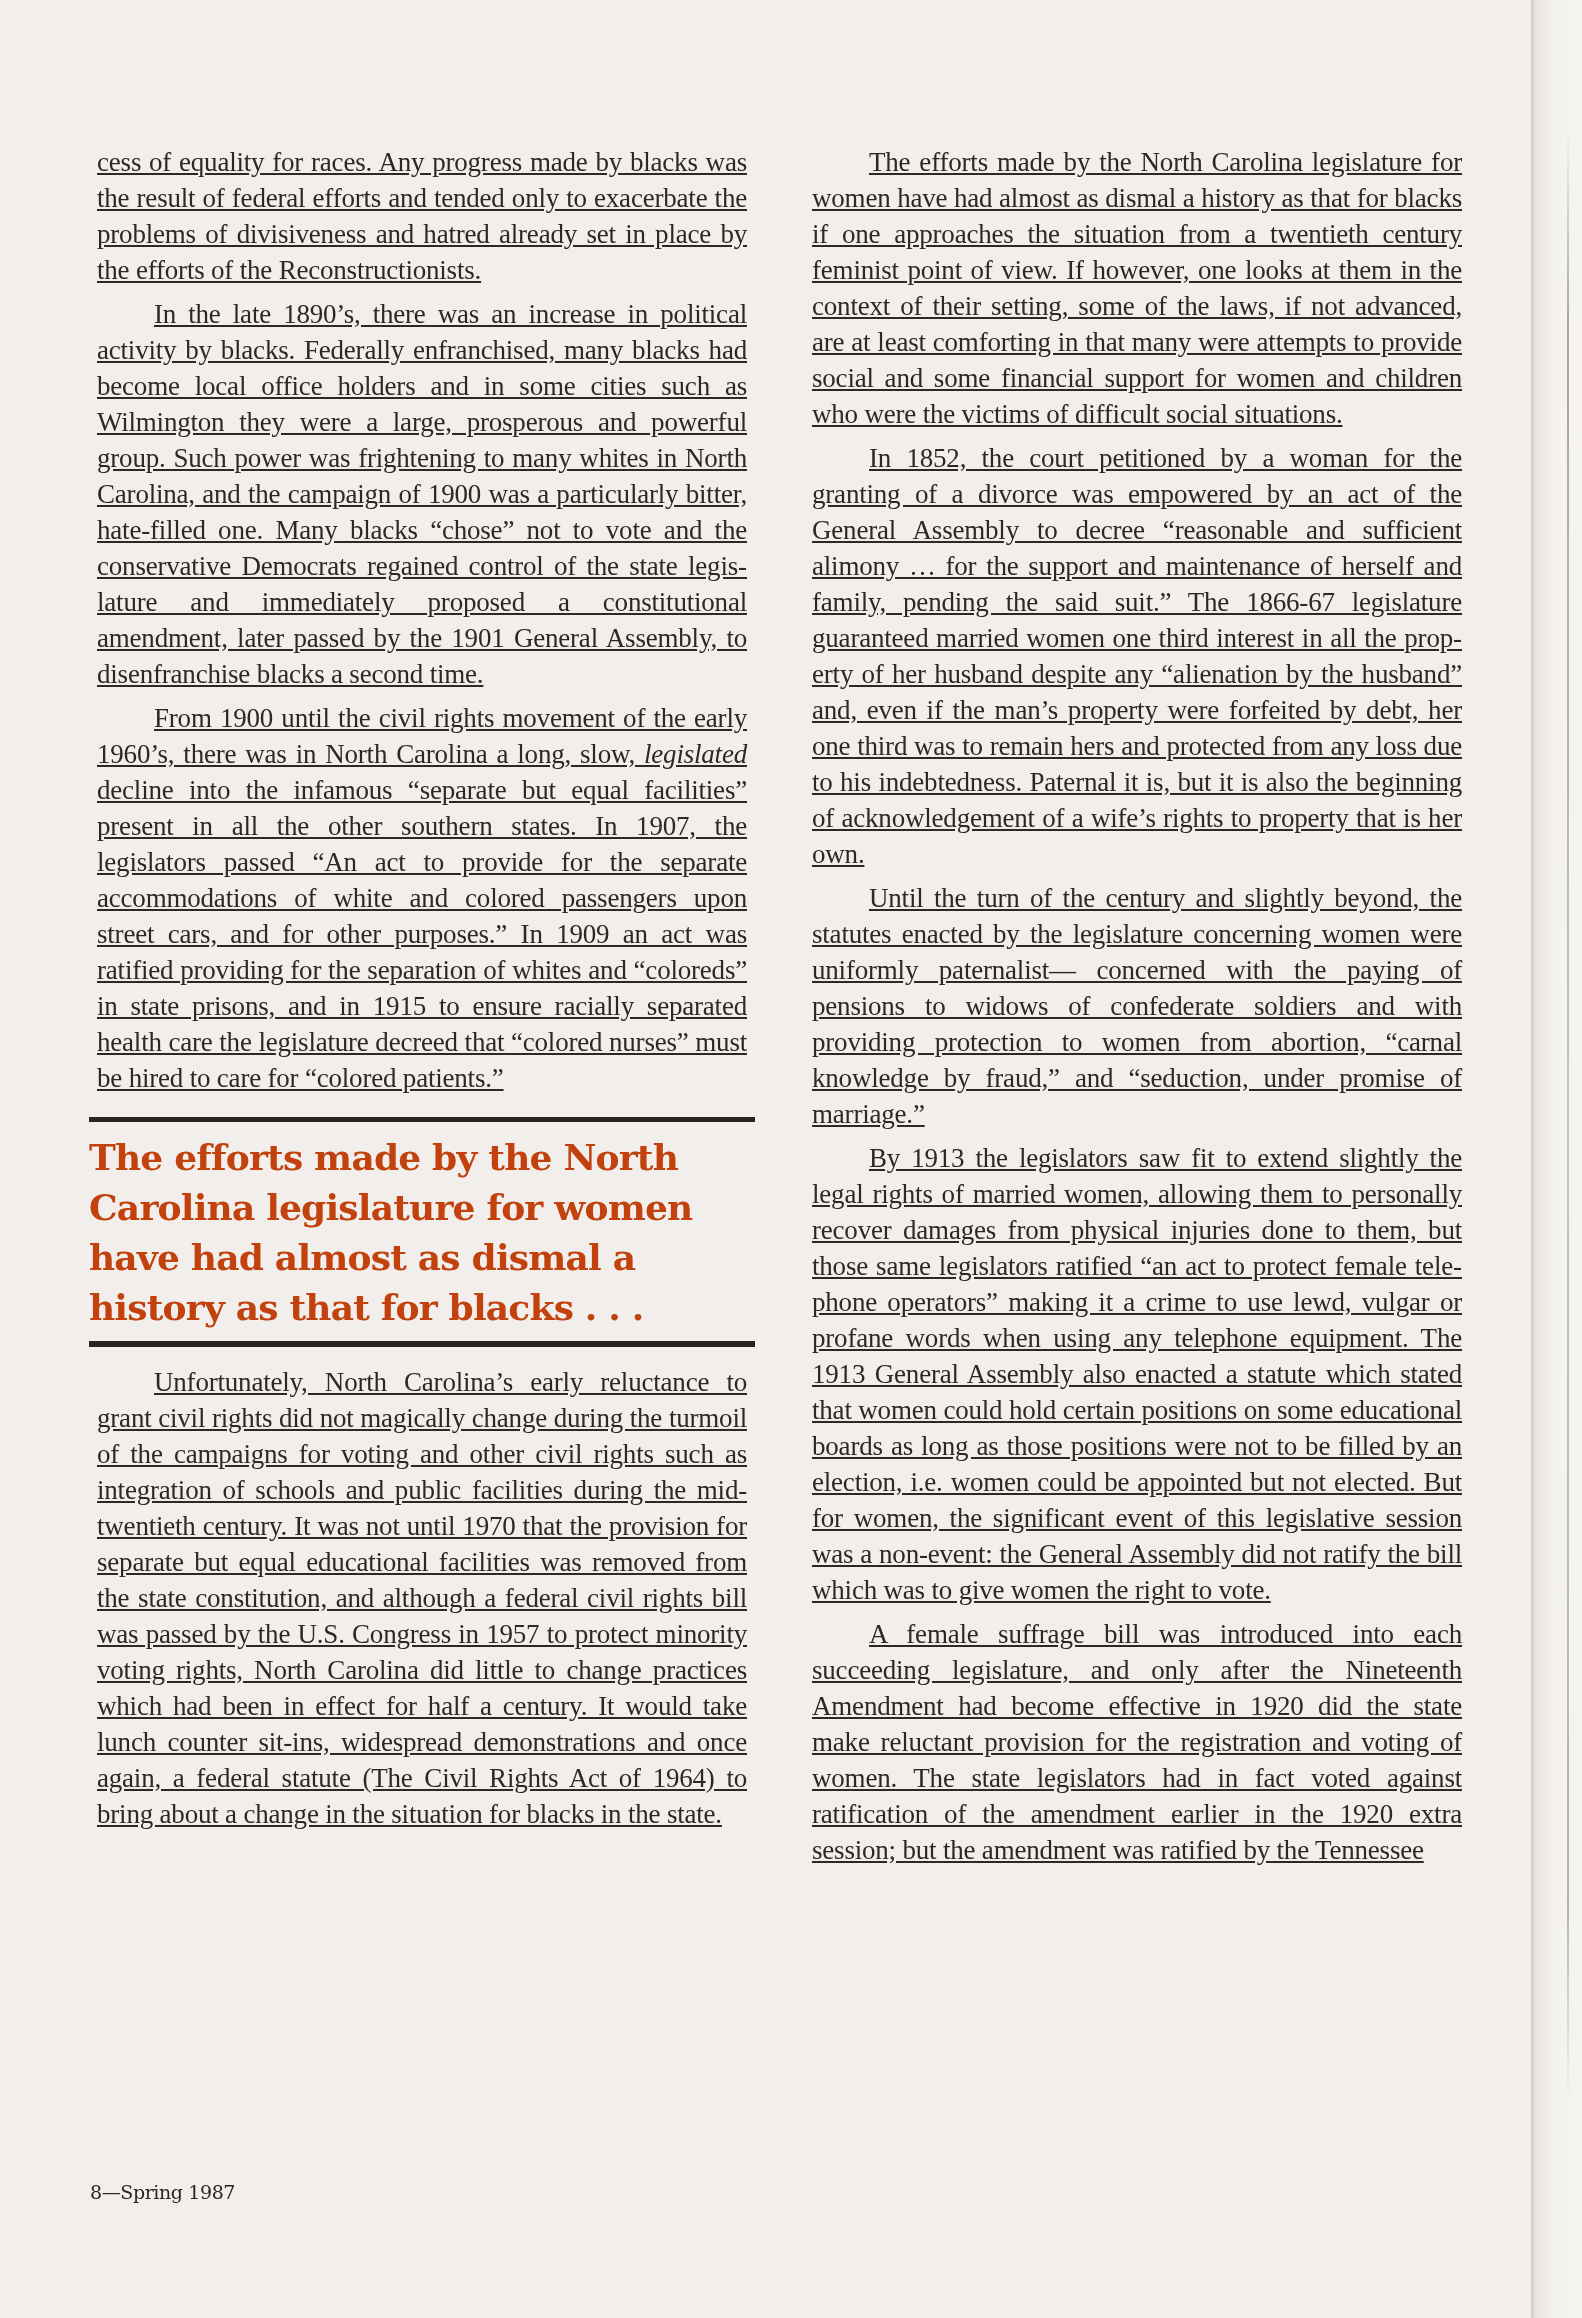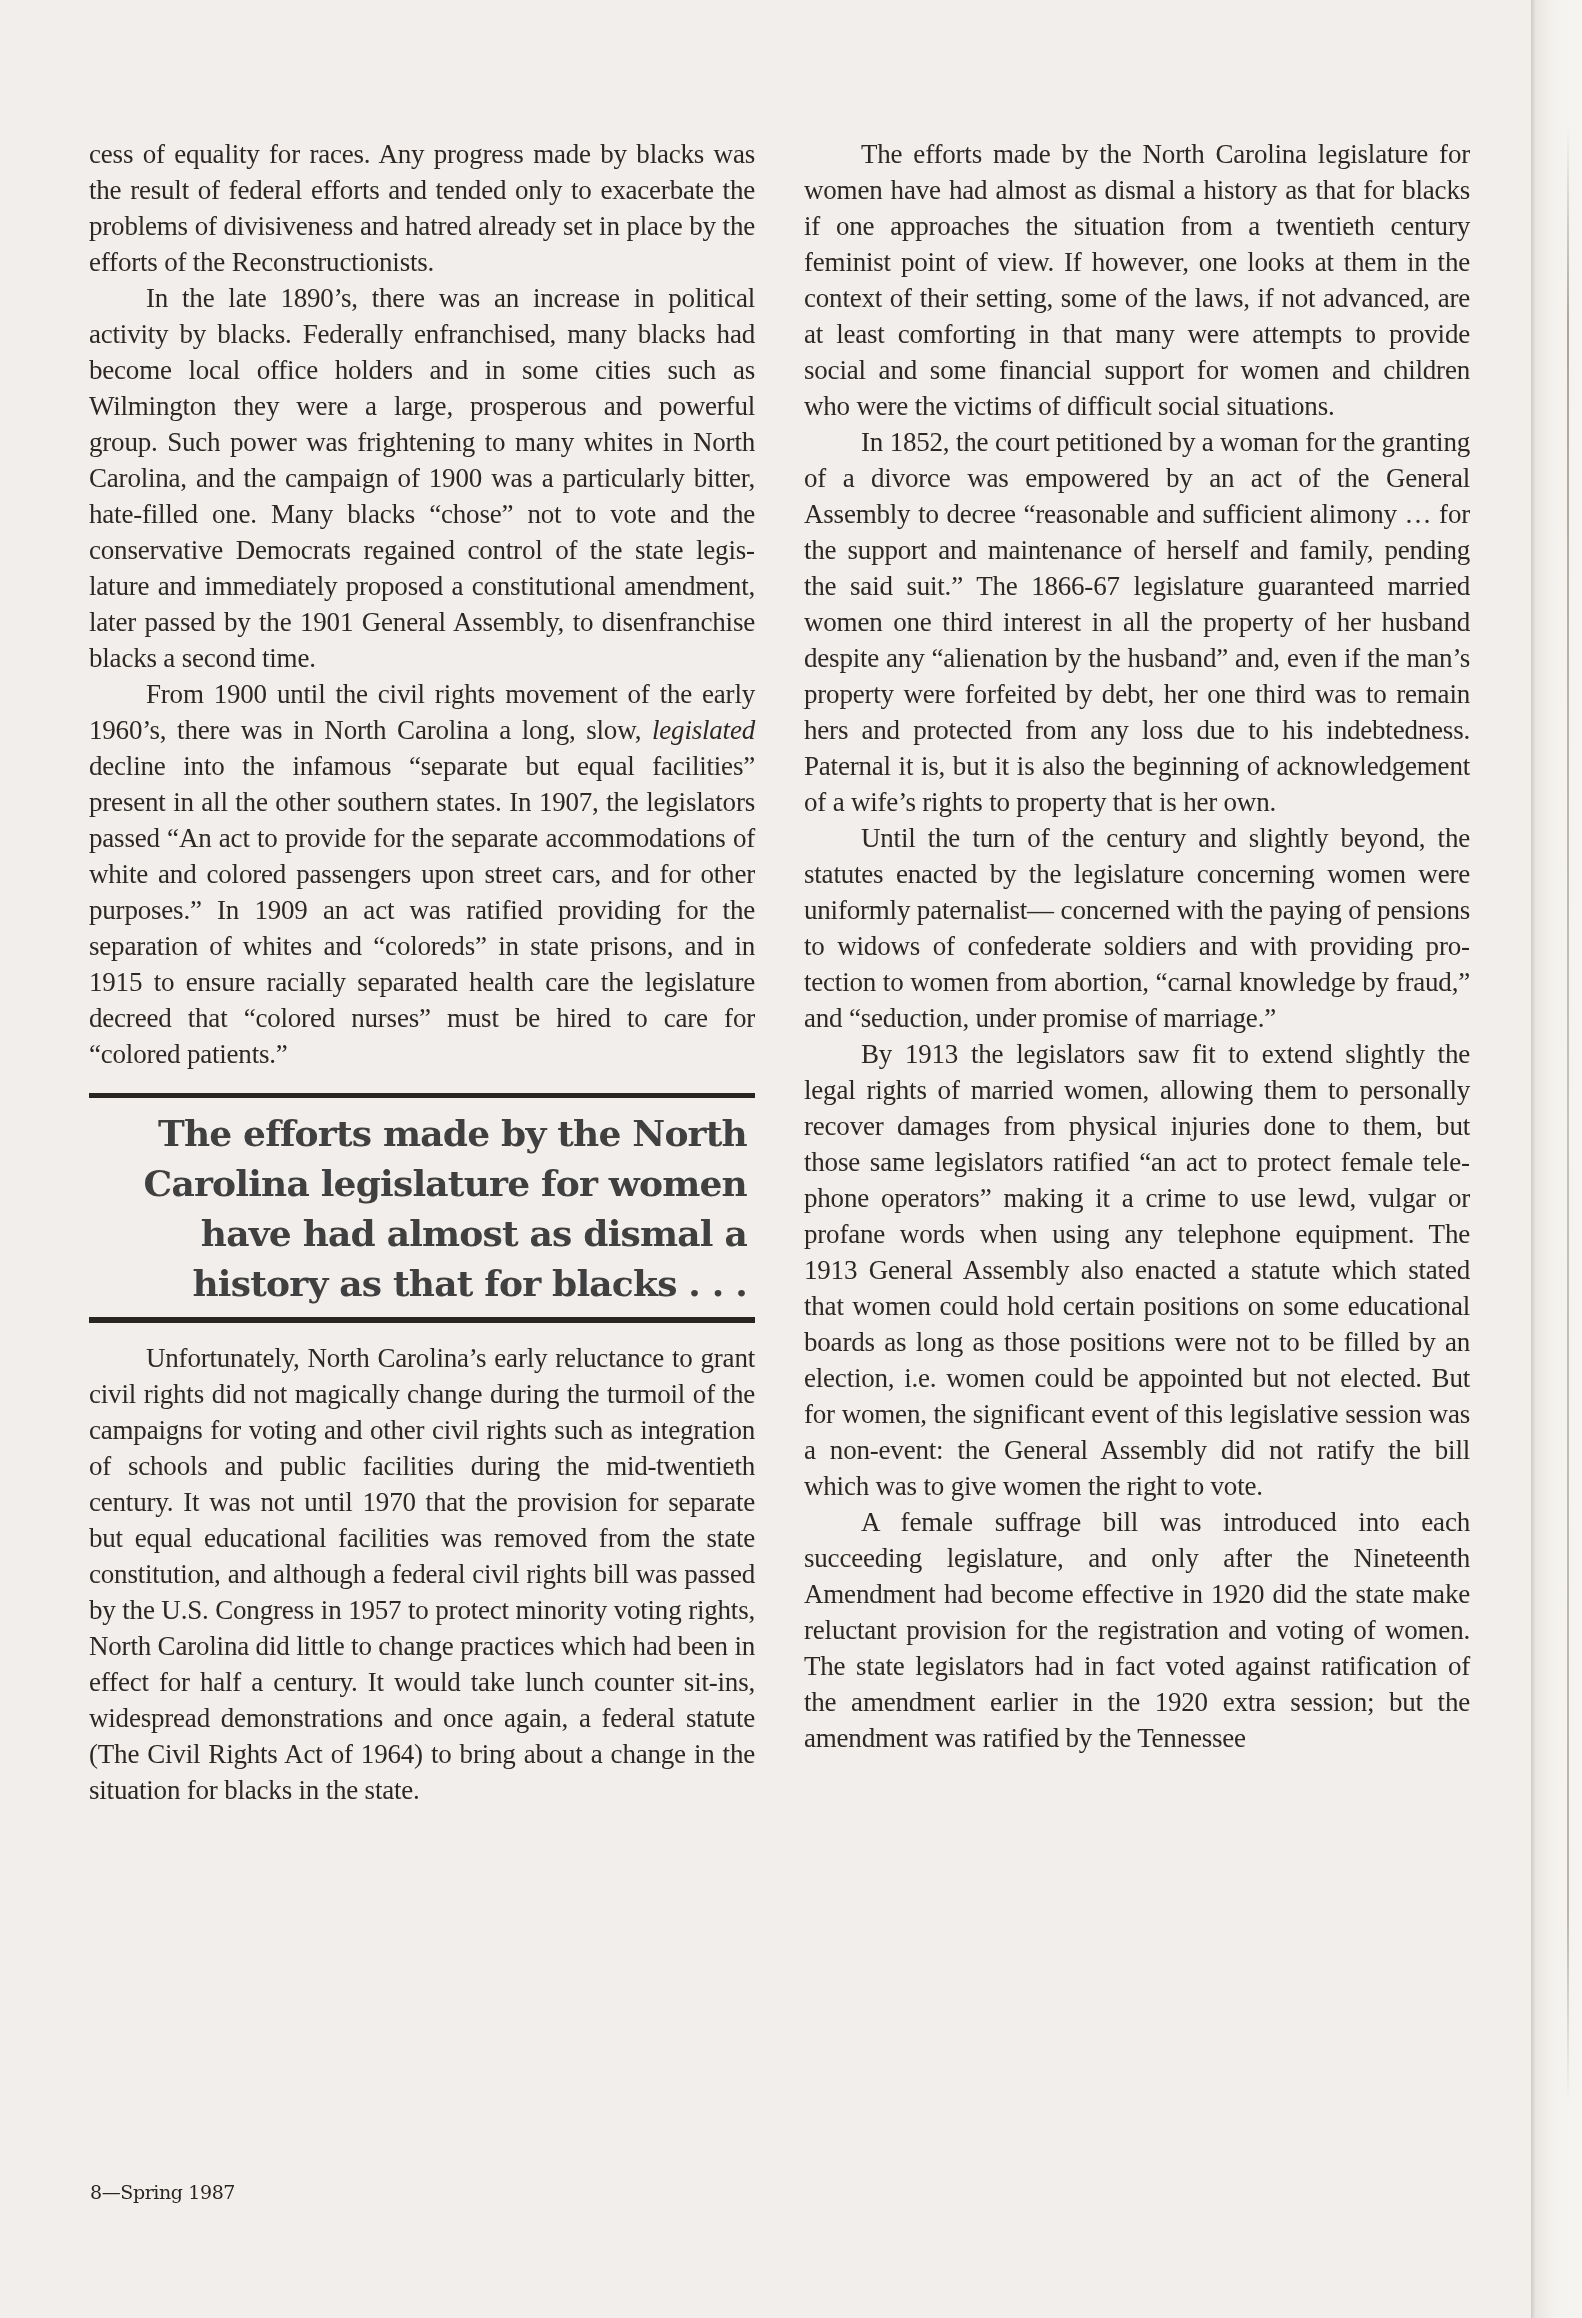--- a/index.html
+++ b/index.html
@@ -41,49 +41,49 @@
     }
     .column {
       position: absolute;
       top: 136px;
       width: 666px;
     }
     .col-left { left: 89px; }
     .col-right { left: 804px; }
 
     p.body-para {
-      margin: 0;
+      margin: 8px;
       font-size: 27px;
       line-height: 36px;
       text-align: justify;
       text-indent: 57px;
       hyphens: manual;
       letter-spacing: -0.2px;
+      text-decoration: underline;
     }
     p.body-para.no-indent { text-indent: 0; }
     p.body-para + p.body-para { margin-top: 0; }
 
     .rule {
       height: 5.5px;
       background: #2a2420;
       width: 666px;
     }
     .pull-quote-block {
       margin-top: 20.6px;
     }
     .pull-quote {
       margin: 9.5px 0 9.5px 0;
       font-family: "DejaVu Serif", "Liberation Serif", serif;
       font-weight: bold;
       font-size: 36px;
       line-height: 50px;
       letter-spacing: -0.8px;
-      color: #404040;
+      color: #c2410c;
       padding-right: 8px;
-      text-align: right;
     }
     .after-quote {
       margin-top: 17.4px;
     }
     .footer {
       position: absolute;
       left: 90px;
       top: 2181px;
       font-family: "DejaVu Serif", "Liberation Serif", serif;
       font-size: 19px;

